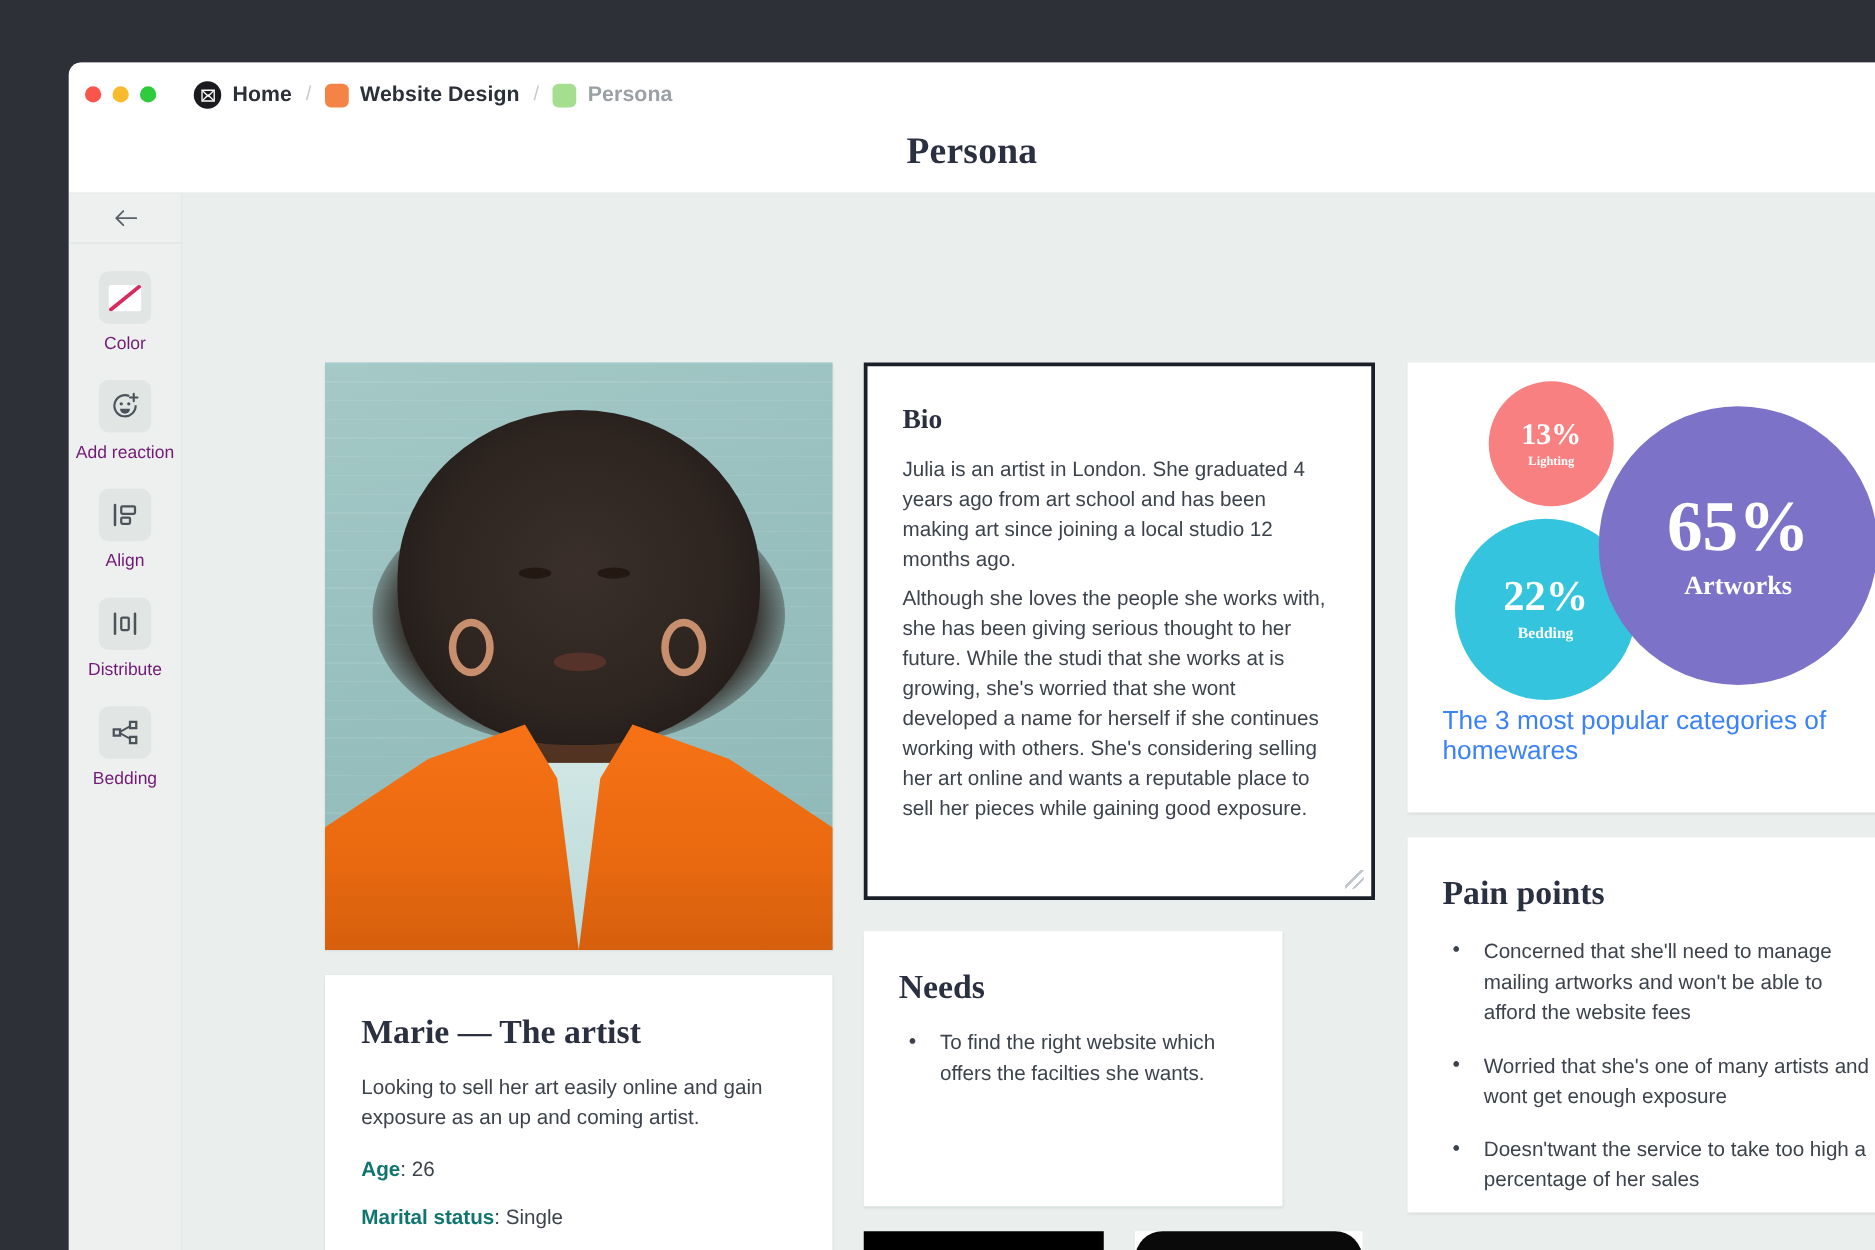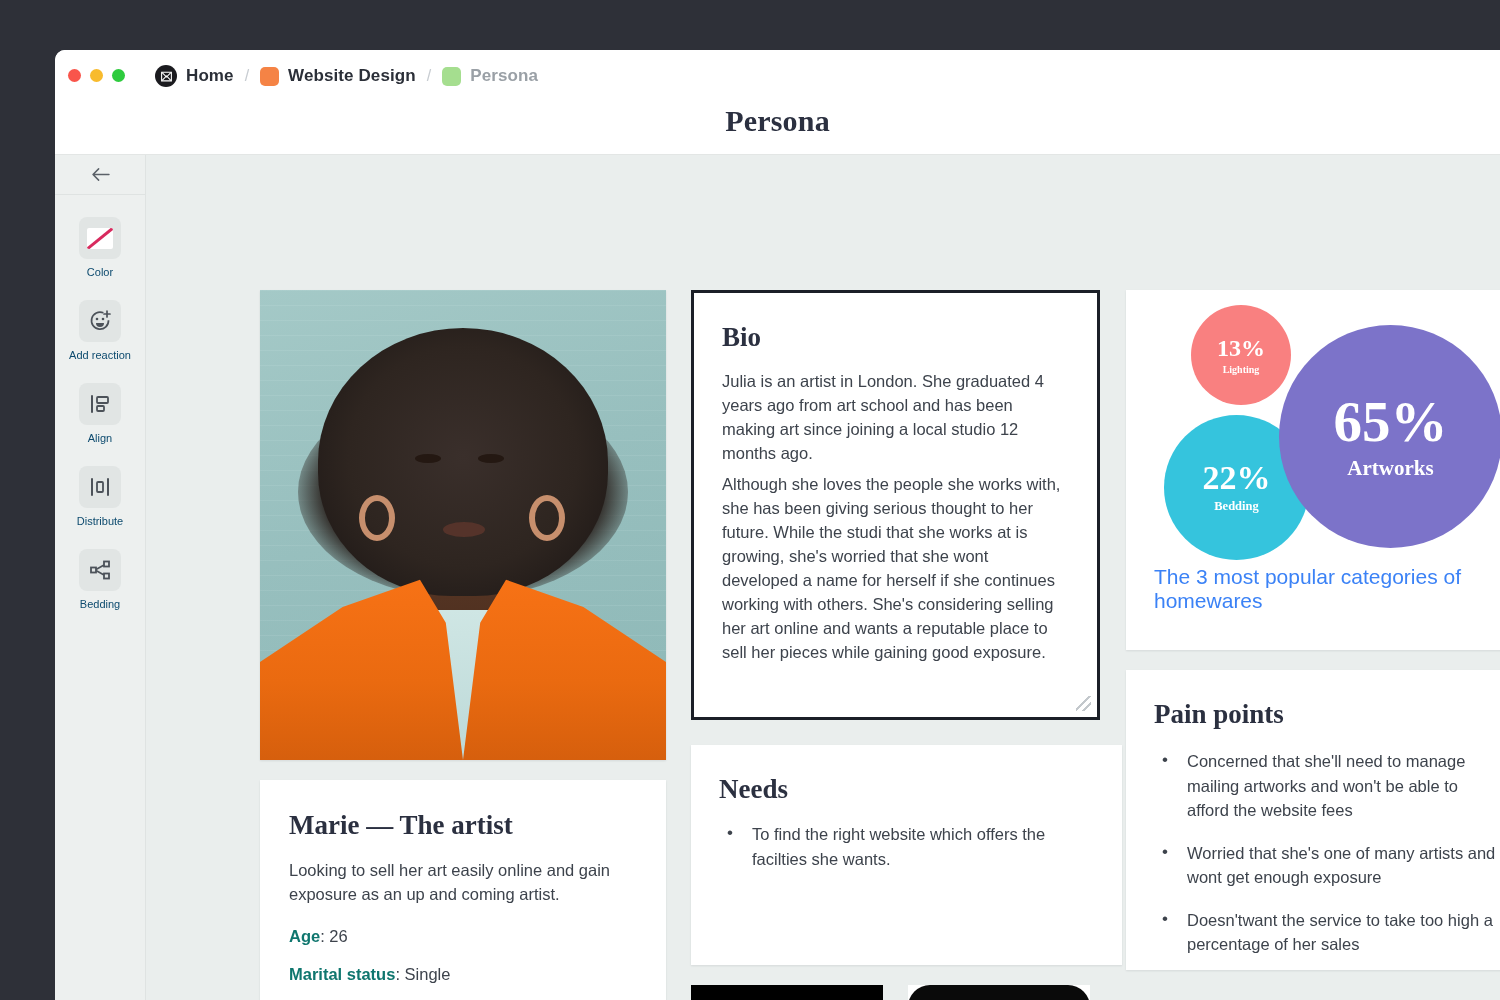--- a/index.html
+++ b/index.html
@@ -77,21 +77,21 @@
     margin-top: 22px;
     display: flex; flex-direction: column; align-items: center;
     cursor: pointer;
   }
   .tool-ico {
     width: 42px; height: 42px; border-radius: 8px;
     background: #e1e5e4;
     display: flex; align-items: center; justify-content: center;
   }
   .tool-label {
-    margin-top: 7px; font-size: 11px; color: #0c4a6e;
+    margin-top: 7px; font-size: 14px; color: #701a75;
     white-space: nowrap;
   }
   .swatch {
     width: 26px; height: 21px; background: #fff; border-radius: 2px;
     position: relative; overflow: hidden;
   }
   .swatch::after {
     content: ""; position: absolute;
     left: -4px; top: 9.5px; width: 34px; height: 2.6px;
     background: #d82a5e; transform: rotate(-39deg);
@@ -199,32 +199,32 @@
   #marie-summary { margin-bottom: 18px; }
   .fact { font-size: 16.5px; line-height: 24px; color: #3d434c; margin-bottom: 14px; }
   .fact b { color: #0f766e; }
 
   
   #bio-card {
     left: 545px; top: 135px; width: 409px; height: 430px;
     border: 3px solid #1b1f27; background: #fff; padding: 29px 28px 22px;
     box-shadow: none;
   }
-  #bio-title { font-size: 27px; margin-bottom: 16px; }
+  #bio-title { font-size: 22px; margin-bottom: 16px; }
   #bio-card .body-text + .body-text { margin-top: 7px; }
   #bio-grip {
     position: absolute; right: 6px; bottom: 6px; width: 15px; height: 15px;
     background:
       linear-gradient(135deg, transparent 0 42%, #c3c8cc 42% 52%, transparent 52% 100%),
       linear-gradient(135deg, transparent 0 67%, #c3c8cc 67% 77%, transparent 77% 100%);
     cursor: nwse-resize;
   }
 
   
-  #needs-card { left: 545px; top: 590px; width: 431px; height: 220px; padding: 29px 28px; }
+  #needs-card { left: 545px; top: 590px; width: 335px; height: 220px; padding: 29px 28px; }
   #needs-title { font-size: 27px; margin-bottom: 17px; }
 
   
   #logo-tile-1 { left: 545px; top: 830px; width: 192px; height: 80px; background: #000; box-shadow:none; }
   #logo-tile-2 { left: 762px; top: 830px; width: 182px; height: 80px; background: #fff; box-shadow:none;
                  display:flex; align-items:flex-start; justify-content:center; }
   #logo-tile-2 .inner {
     width: 100%; height: 100%; background: #0a0a0a; border-radius: 22px;
     display: flex; align-items: center; justify-content: center;
   }

